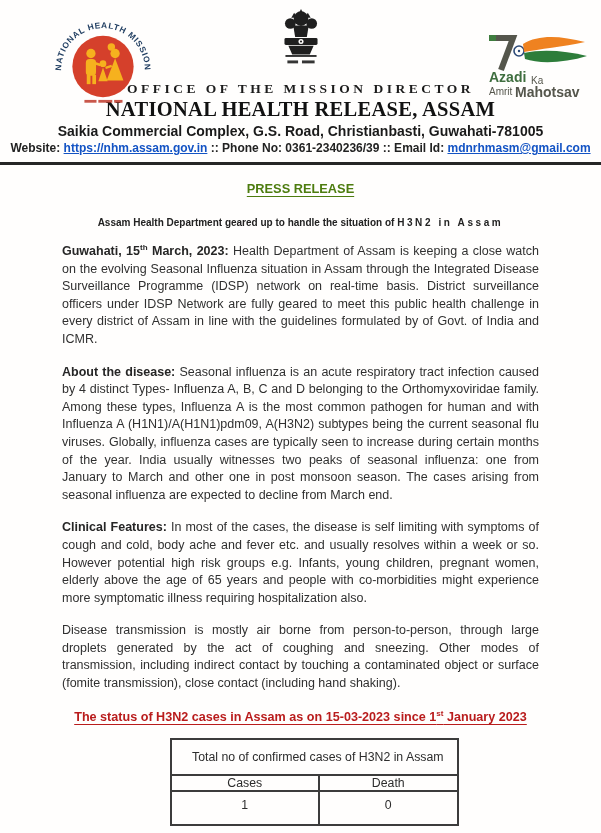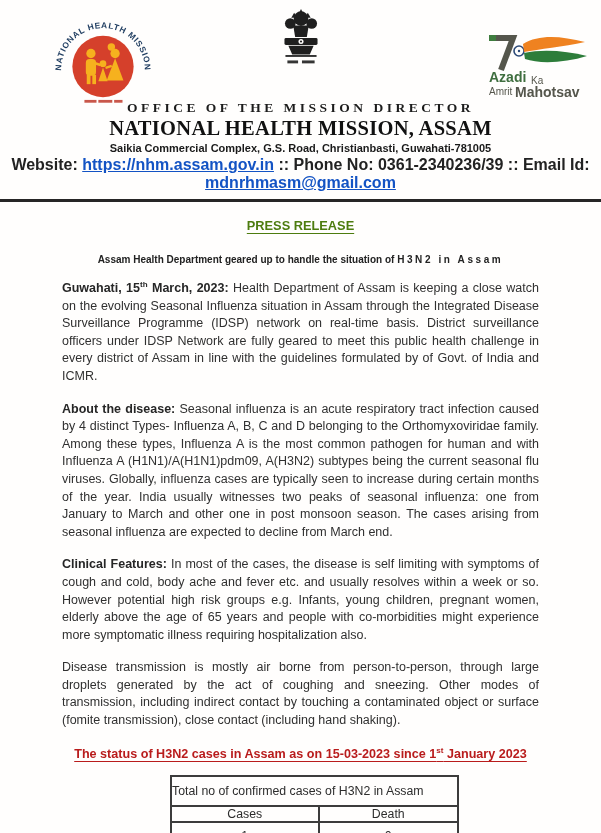--- a/index.html
+++ b/index.html
@@ -19,42 +19,42 @@
   .logo-nhm { position: absolute; left: 54px; top: 8px; width: 98px; height: 104px; }
   .logo-azadi { position: absolute; right: 8px; top: 26px; width: 112px; height: 74px; }
   .emblem-wrap { width: 78px; margin: 0 auto; }
   .office-line {
     text-align: center;
     font-family: "Liberation Serif", serif;
     font-weight: bold;
     font-size: 13.5px;
     letter-spacing: 3.5px;
     color: #1c1c1c;
-    margin-top: 20px;
+    margin-top: 1px;
   }
   .org-name {
     text-align: center;
     font-family: "Liberation Serif", serif;
     font-weight: bold;
     font-size: 20.5px;
     letter-spacing: 0.3px;
     color: #111;
     margin-top: 1px;
   }
   .address-line {
     text-align: center;
     font-weight: bold;
-    font-size: 11px;
+    font-size: 14px;
     color: #1a1a1a;
     margin-top: 2px;
   }
   .contact-line {
     text-align: center;
     font-weight: bold;
-    font-size: 16px;
+    font-size: 12px;
     color: #222;
     margin-top: 2px;
     padding-bottom: 7px;
   }
   .contact-line a {
     color: #1353c4;
     text-decoration: underline;
     font-weight: bold;
   }
   
@@ -99,21 +99,21 @@
     width: 289px;
     margin-top: 14px;
     margin-left: 108px;
     font-size: 12.3px;
     color: #2d2d2d;
   }
   table.cases td, table.cases th {
     border: 2px solid #3c3c3c;
     font-weight: normal;
   }
-  td.caption-cell { height: 30px; padding-left: 0; text-align: left; }
+  td.caption-cell { height: 36px; padding-left: 20px; text-align: left; }
   td.head-cell { height: 14px; text-align: center; border-radius: 7px; }
   td.val-cell { height: 34px; text-align: center; vertical-align: top; padding-top: 6px; }
 </style>
 </head>
 <body>
 
 <div class="page">
 
   <div class="header">
 
@@ -183,21 +183,21 @@
       <path d="M42 18 C 58 8, 80 10, 104 16 C 82 21, 58 23, 43 26 Z" fill="#ef8220"></path>
       <path d="M43 27 C 62 23, 86 25, 106 30 C 84 37, 58 38, 44 33 Z" fill="#2d7d3a"></path>
 
       <text x="8" y="56" font-size="14" font-weight="bold" fill="#3f6e3f" font-family="Liberation Sans, sans-serif">Azadi</text>
       <text x="50" y="58" font-size="10" fill="#55564c" font-family="Liberation Sans, sans-serif">Ka</text>
       <text x="8" y="69" font-size="10" fill="#55564c" font-family="Liberation Sans, sans-serif">Amrit</text>
       <text x="34" y="71" font-size="14" font-weight="bold" fill="#55564c" font-family="Liberation Sans, sans-serif">Mahotsav</text>
     </svg>
 
     <div class="office-line">OFFICE OF THE MISSION DIRECTOR</div>
-    <div class="org-name">NATIONAL HEALTH MISSION, ASSAM</div>
+    <div class="org-name">NATIONAL HEALTH RELEASE, ASSAM</div>
     <div class="address-line">Saikia Commercial Complex, G.S. Road, Christianbasti, Guwahati-781005</div>
     <div class="contact-line">
       <span>Website:</span>
       <a href="#">https://nhm.assam.gov.in</a>
       <span>:: Phone No: 0361-2340236/39 :: Email Id:</span>
       <a href="#">mdnrhmasm@gmail.com</a>
     </div>
   </div>
 
   <div class="main">

